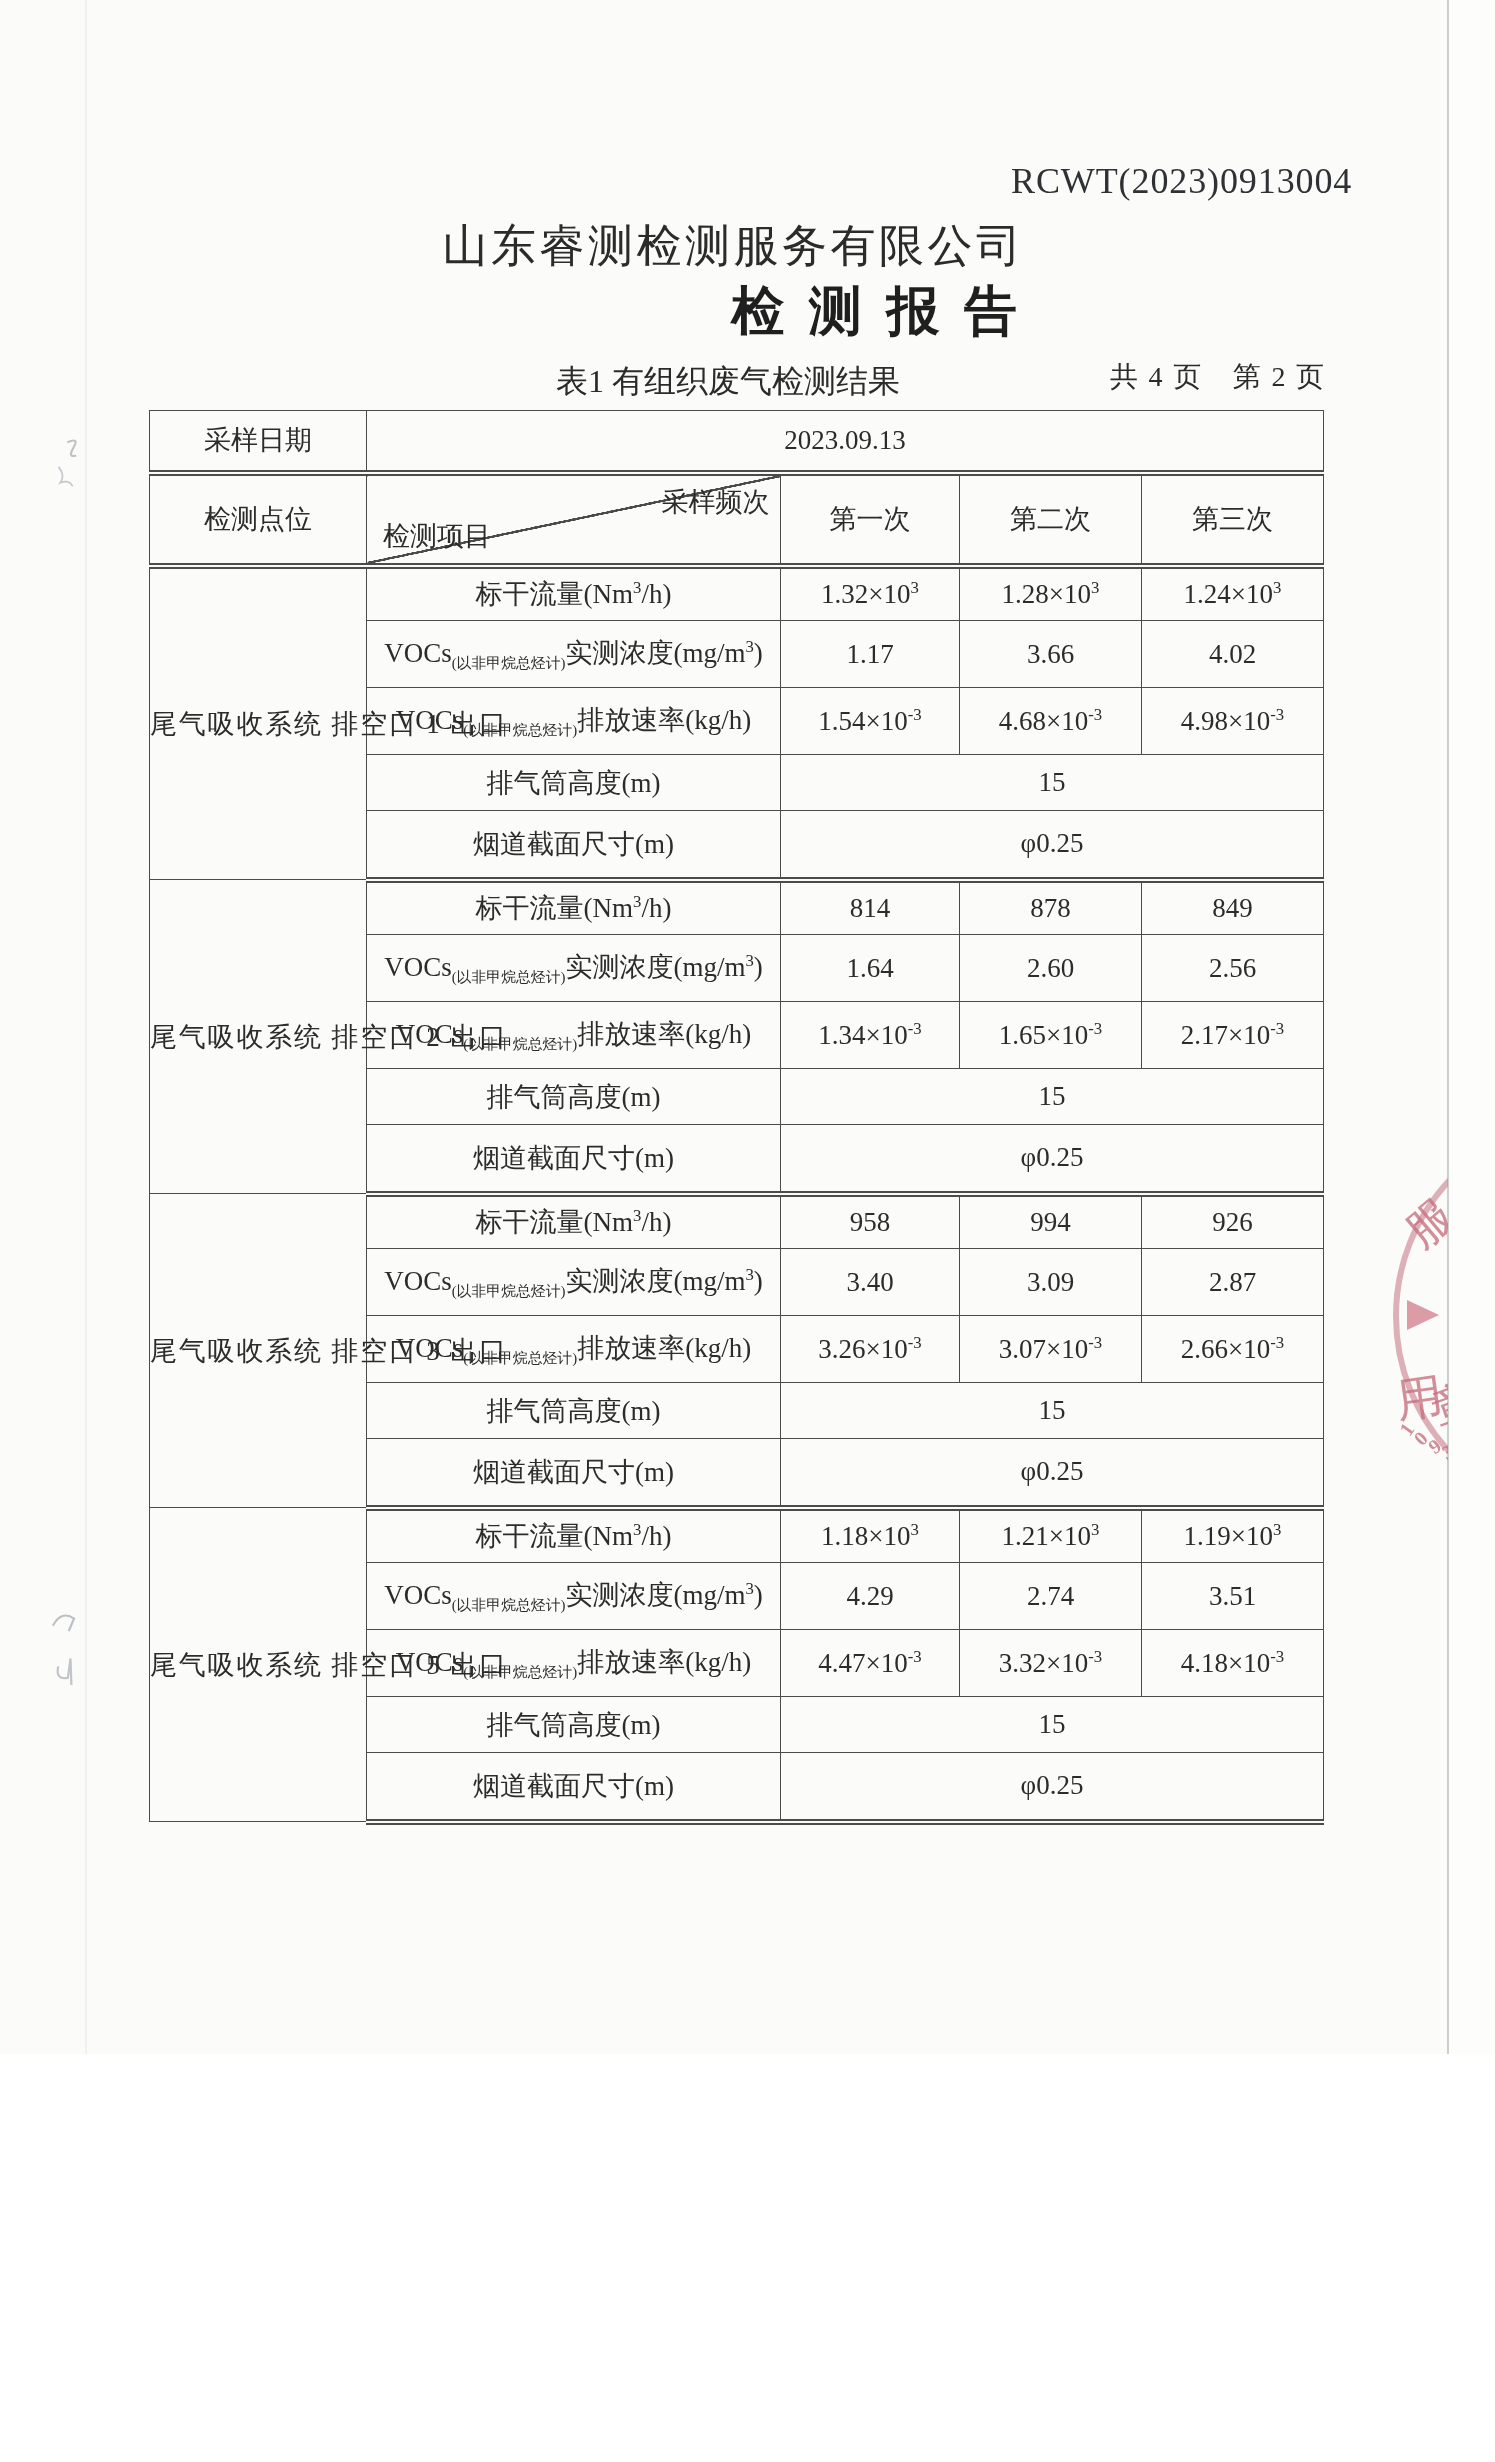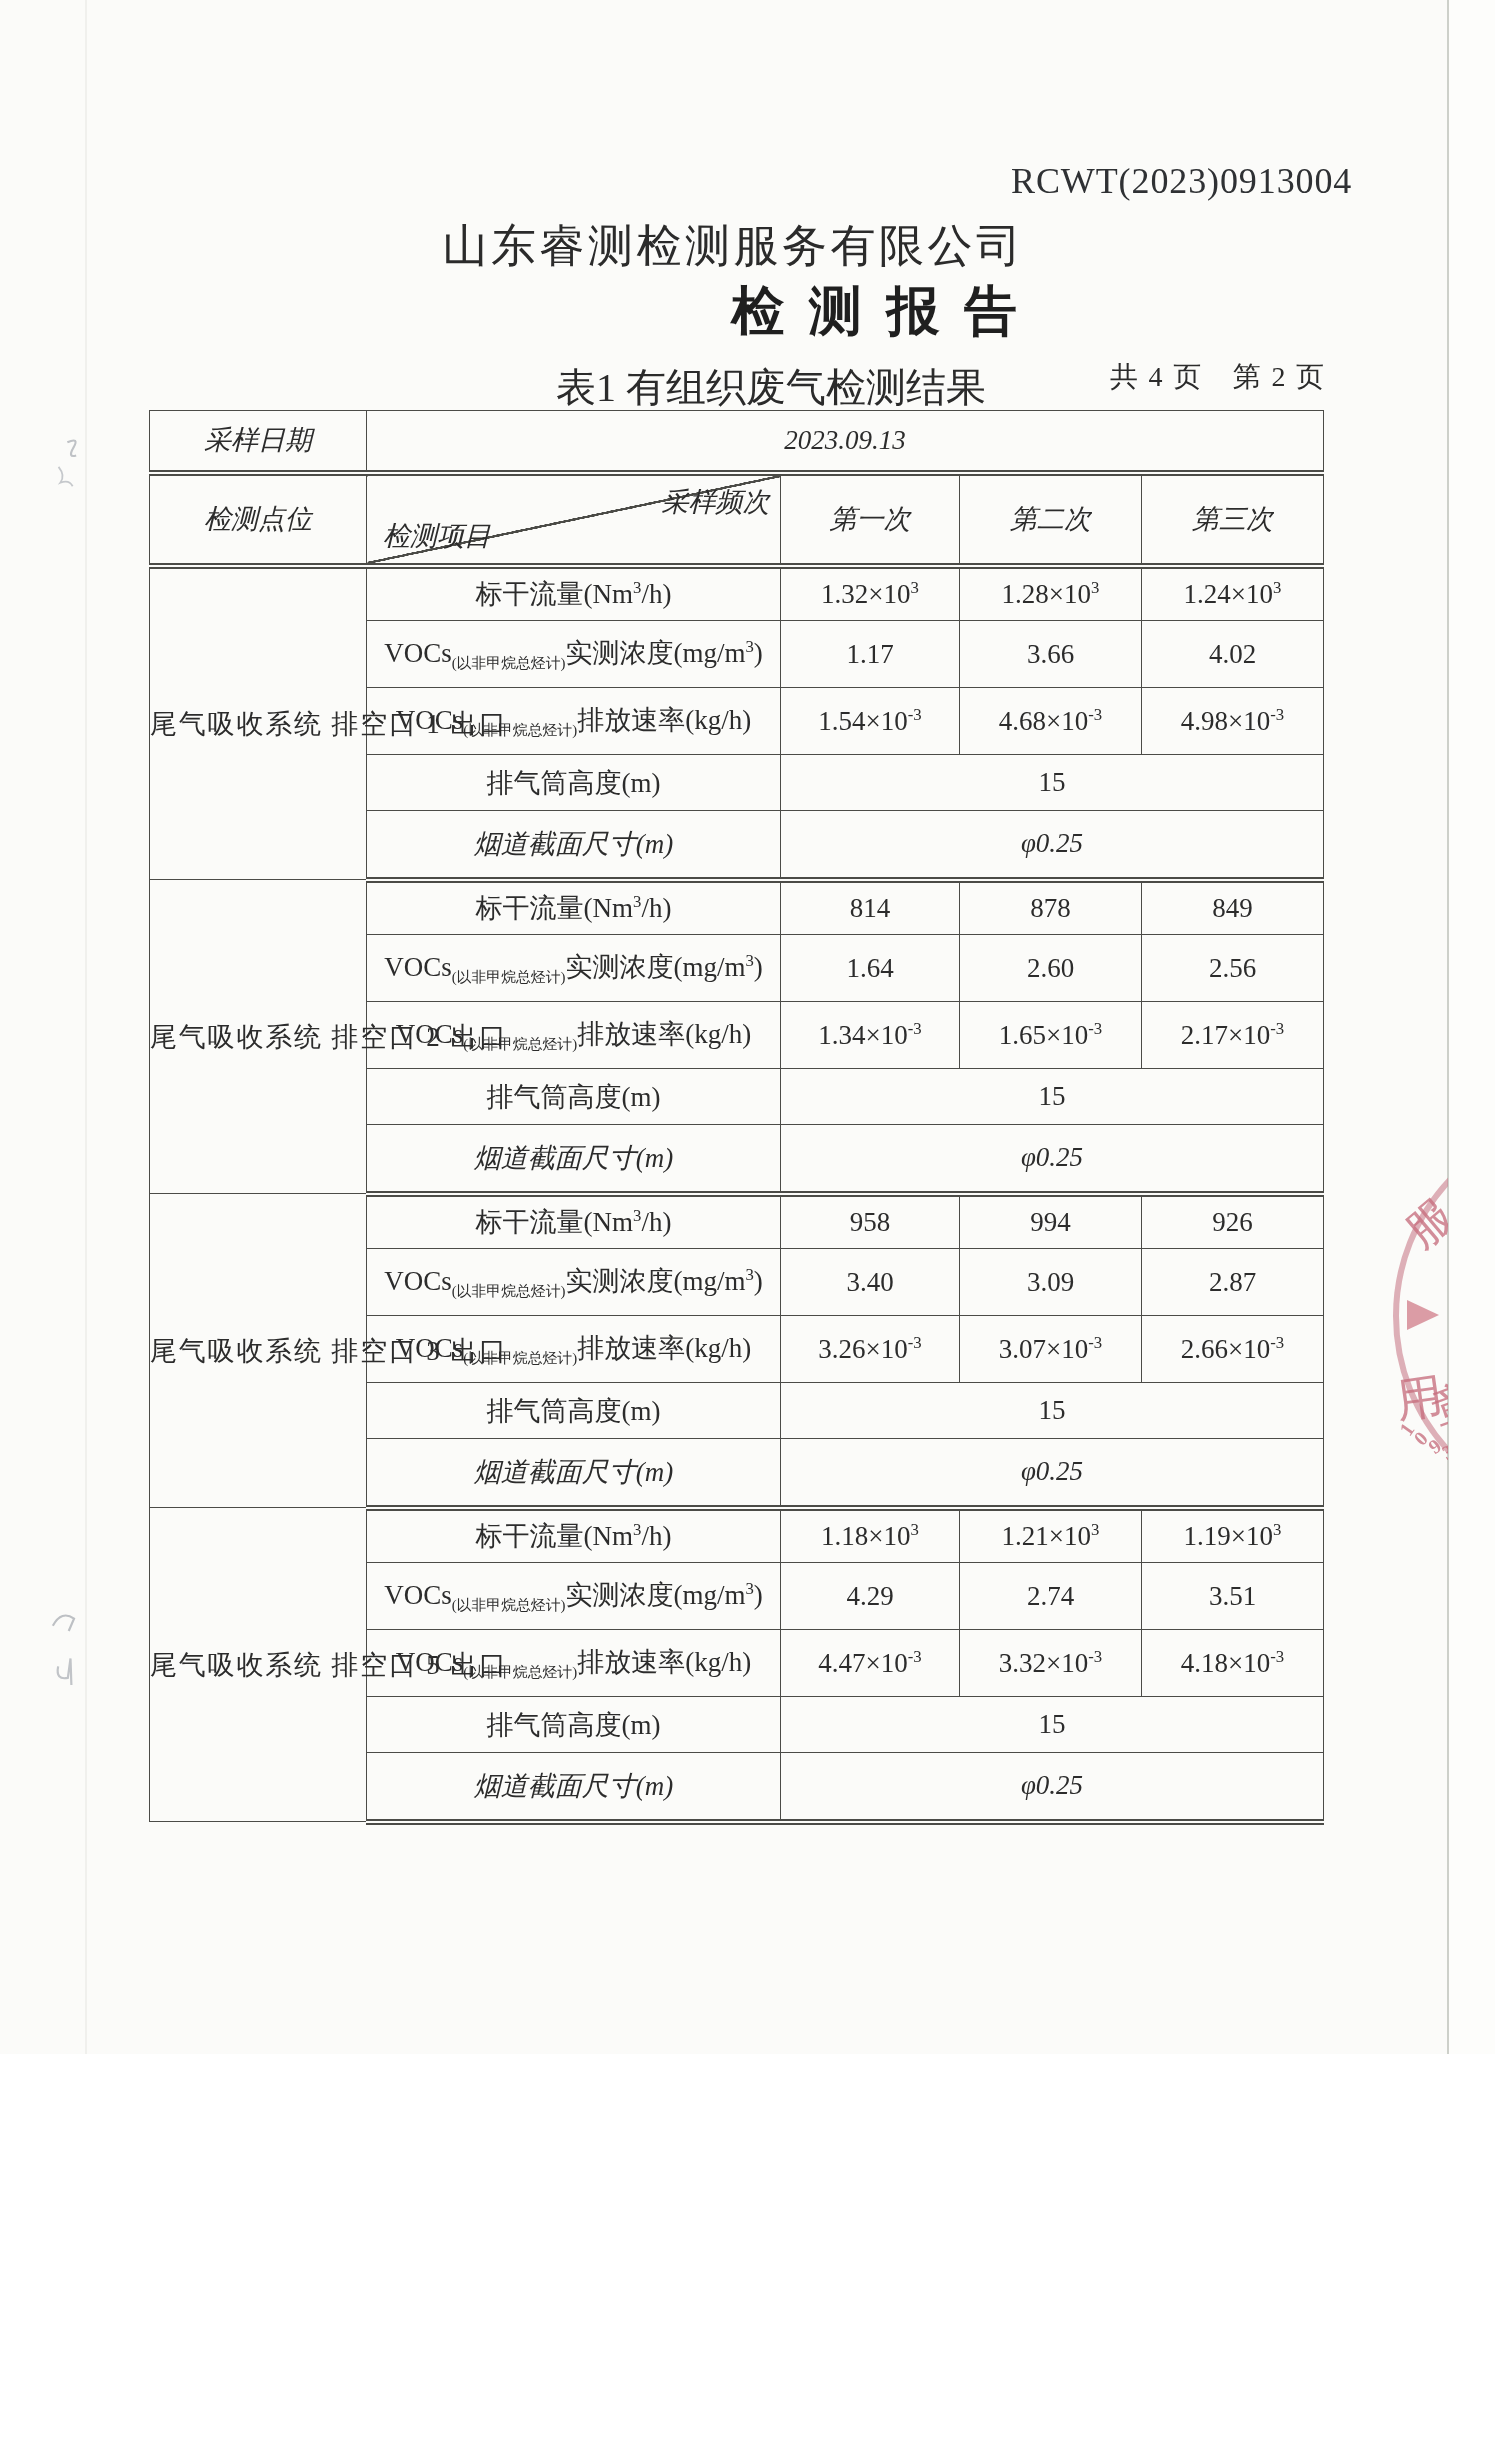--- a/index.html
+++ b/index.html
@@ -16,35 +16,35 @@
   .page-edge{position:absolute;top:0;bottom:0;left:1447px;width:1.8px;background:#ccCFC9;background:#cdd0ca;}
   .edge-strip{position:absolute;top:0;bottom:0;left:1448px;right:0;background:#fdfdfb;}
 
   
   .report-no{position:absolute;left:1011px;top:160px;width:303px;text-align:right;
     font-size:36px;letter-spacing:0.9px;color:#2f3134;}
   .company{position:absolute;left:118px;top:216px;width:1231px;text-align:center;
     font-size:45px;letter-spacing:3.5px;color:#2b2b2b;}
   .doc-title{position:absolute;left:440px;top:276px;width:577px;text-align:right;
     font-size:53px;font-weight:bold;letter-spacing:24.6px;padding-left:24.6px;color:#1f1f1f;}
-  .caption{position:absolute;left:556px;top:360px;font-size:40px;color:#2b2b2b;}
+  .caption{position:absolute;left:556px;top:360px;font-size:32px;color:#2b2b2b;}
   .pagination{position:absolute;left:1110px;top:358px;font-size:28px;letter-spacing:1.8px;color:#2b2b2b;}
 
   
   table.report{
     position:absolute;left:149px;top:410px;width:1175px;
     border-collapse:collapse;table-layout:fixed;
   }
   table.report td{
     border:1.8px solid #4b4b47;
     text-align:center;vertical-align:middle;
     font-size:27px;color:#2c2c2c;padding:0;
     white-space:nowrap;
   }
-  tr.dbl td{border-bottom:6.2px double #4b4b47;font-style:italic;}
+  tr.dbl td{border-bottom:6.2px double #4b4b47;}
   td.point{white-space:pre-line;line-height:2.0;letter-spacing:1.8px;}
   td.lbl{white-space:nowrap;}
   sub{font-size:0.55em;}
   sup{font-size:0.62em;}
   
   td.diag{
     position:relative;
     background-image:linear-gradient(to bottom right,
       transparent calc(50% - 1.2px),
       #4b4b47 calc(50% - 1.2px),

